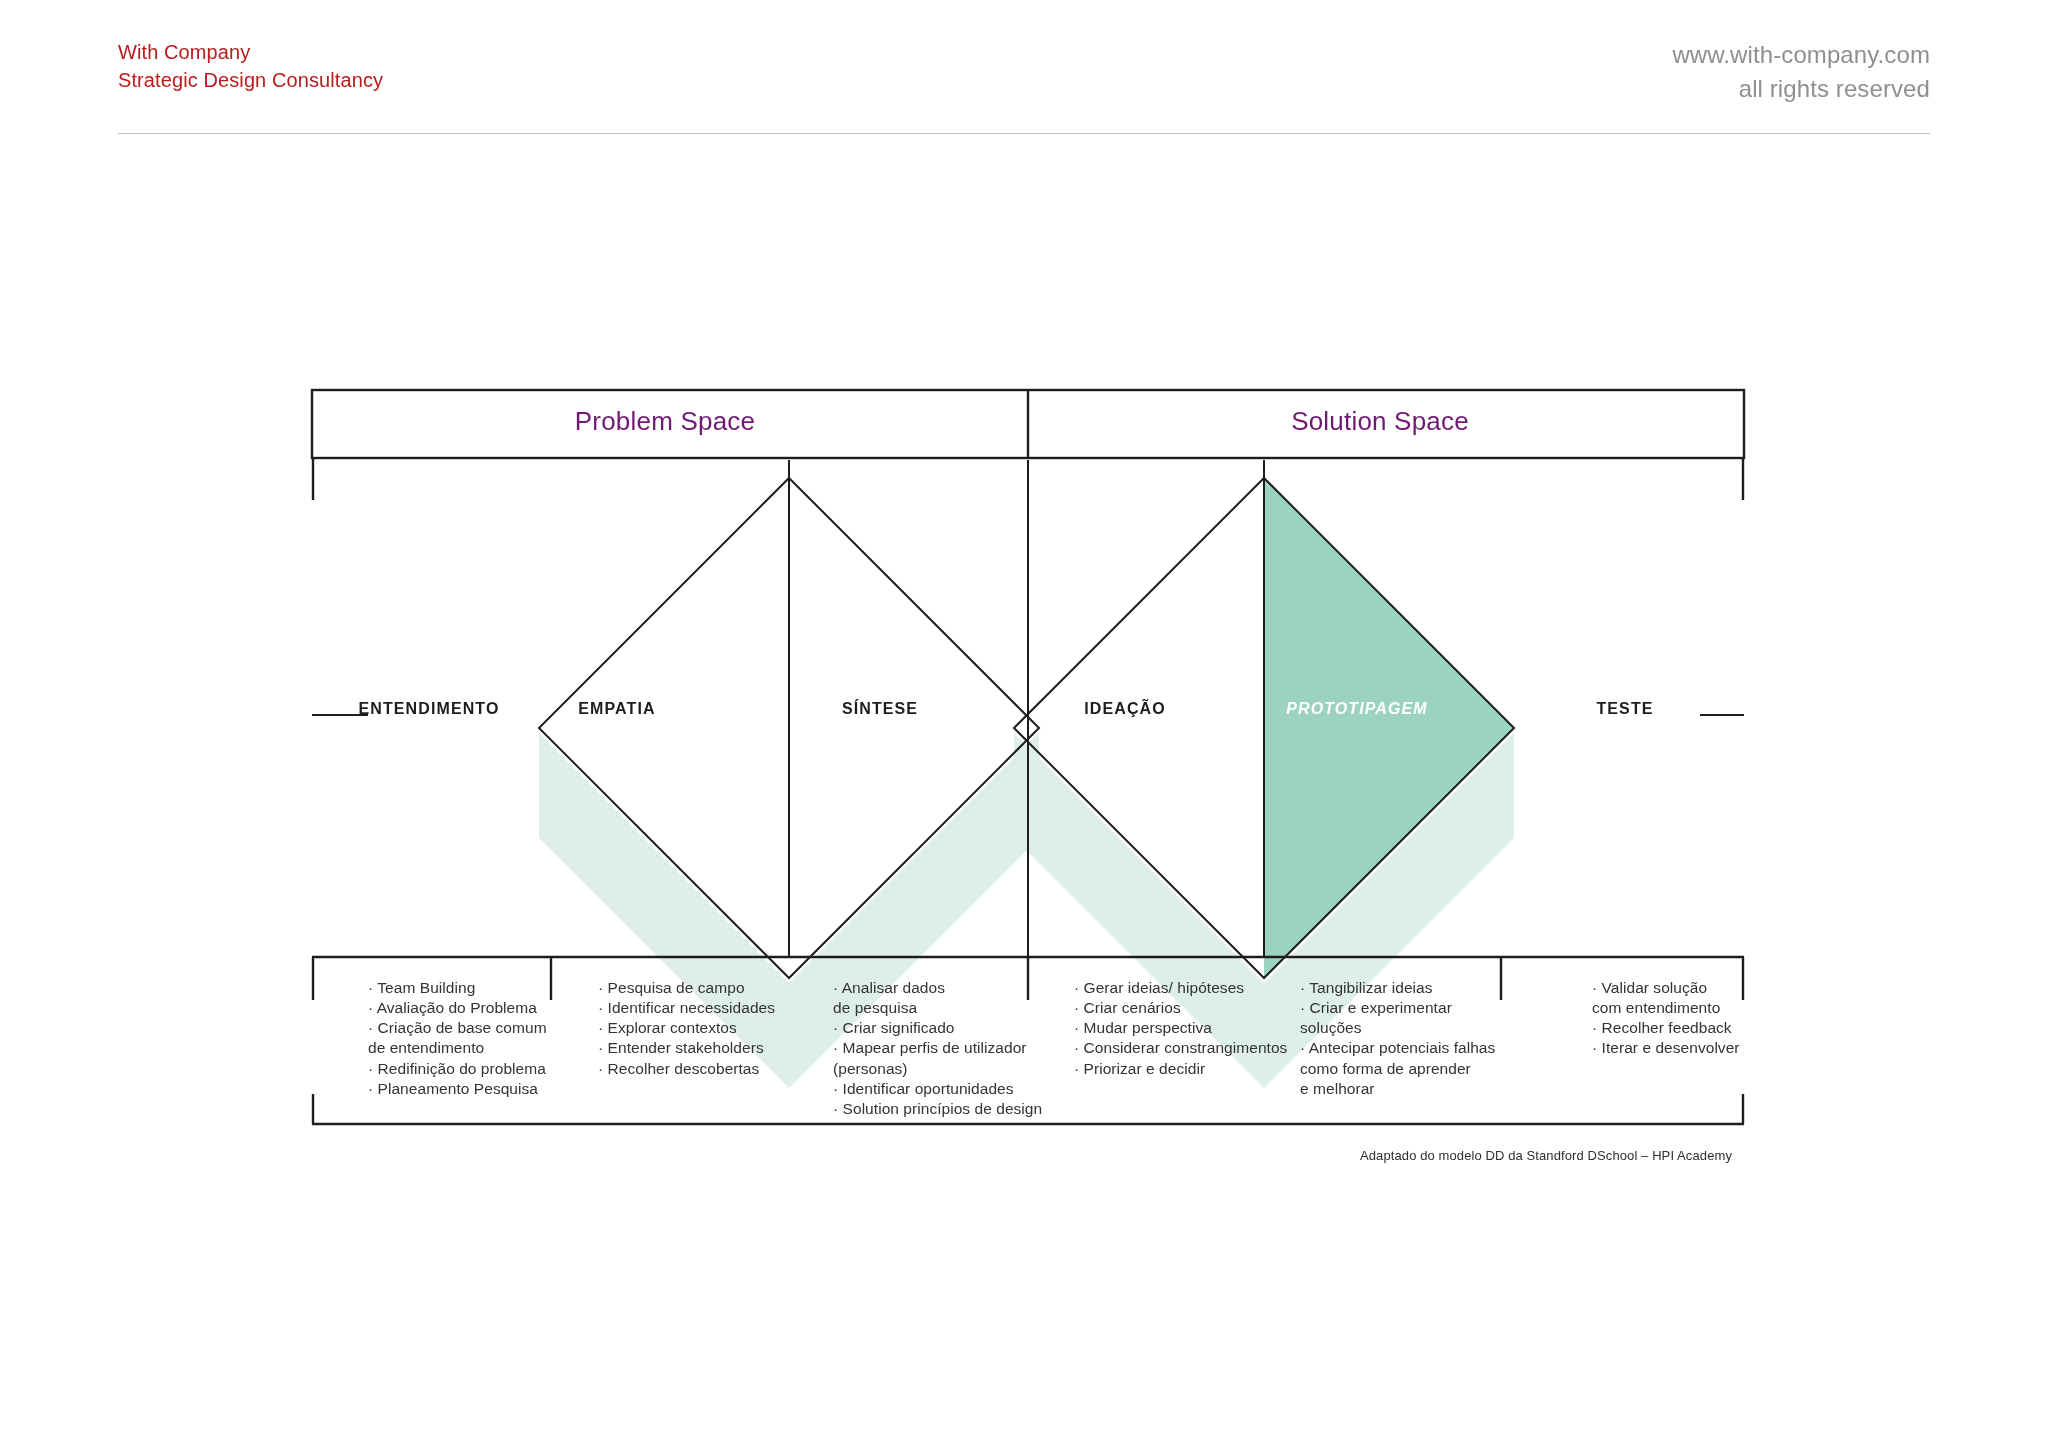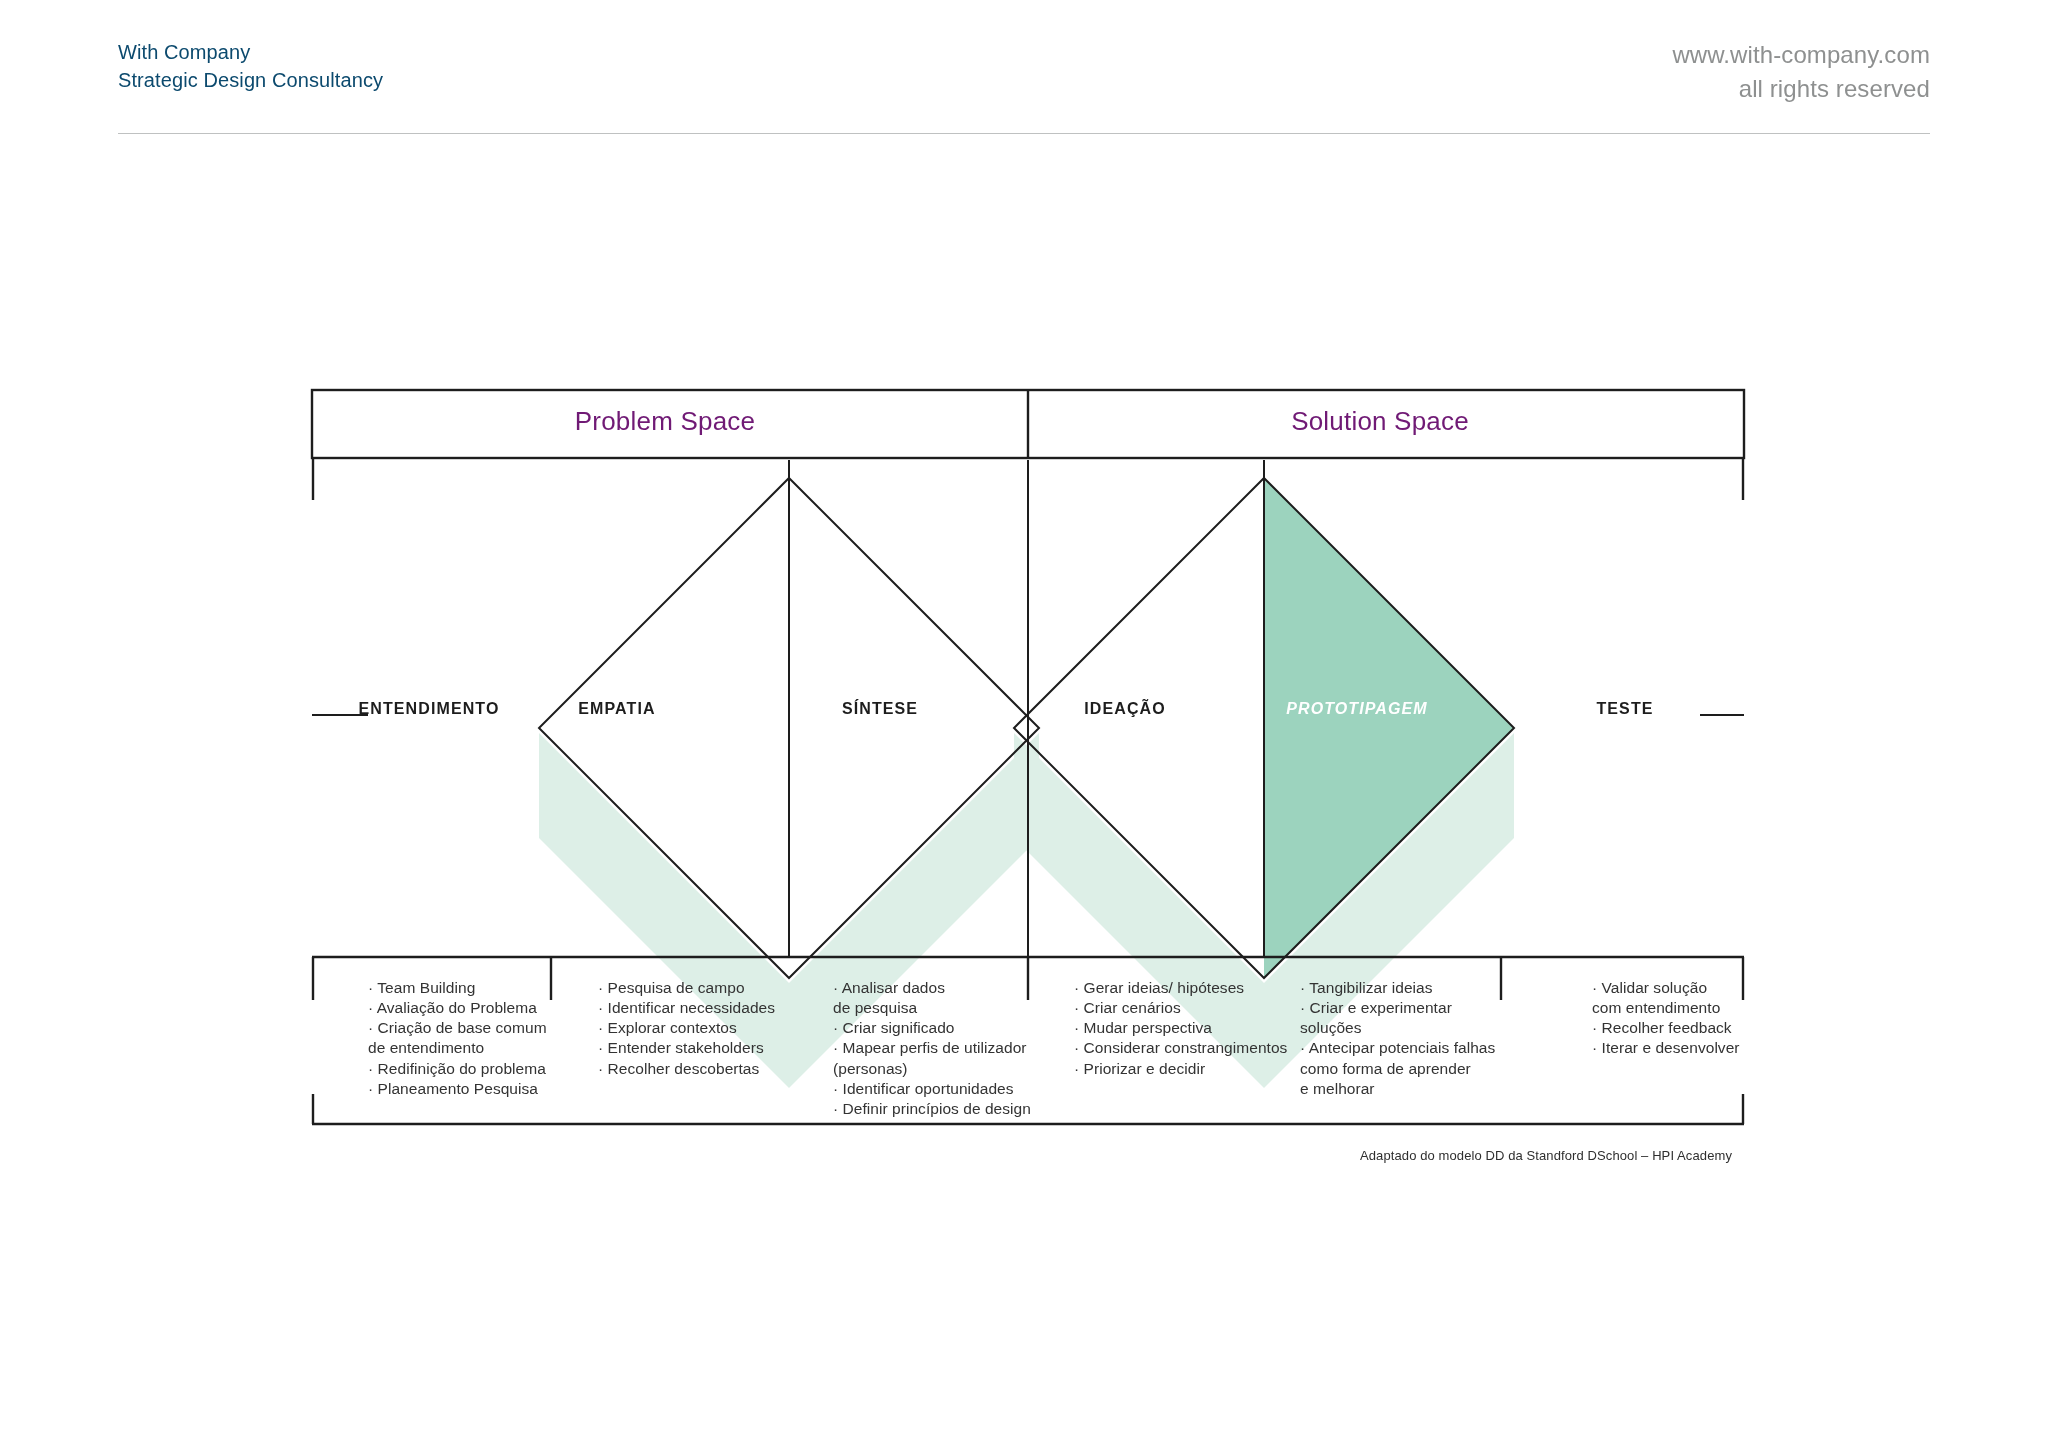--- a/index.html
+++ b/index.html
@@ -8,21 +8,21 @@
     font-family:"Liberation Sans","DejaVu Sans",sans-serif;
     color:#3c3c3c;
     position:relative;
     overflow:hidden;
   }
   .page{position:absolute;inset:0;}
 
   
   .hdr-left{
     position:absolute;left:118px;top:38px;
-    font-size:20px;line-height:1.42;color:#0c4a6e;font-weight:400;
+    font-size:20px;line-height:1.42;color:#b91c1c;font-weight:400;
     letter-spacing:.1px;white-space:pre-line;
   }
   .hdr-right{
     position:absolute;right:118px;top:38px;
     font-size:24px;line-height:1.42;color:#8e9090;font-weight:400;
     text-align:right;letter-spacing:.1px;white-space:pre-line;
   }
   .hdr-rule{
     position:absolute;left:118px;right:118px;top:133px;
     height:1px;background:#bfc1c1;
@@ -165,21 +165,21 @@
       <div>· Entender stakeholders</div>
       <div>· Recolher descobertas</div>
     </div>
   <div class="bullets" id="bul-2">
       <div>· Analisar dados</div>
       <div>de pesquisa</div>
       <div>· Criar significado</div>
       <div>· Mapear perfis de utilizador</div>
       <div>(personas)</div>
       <div>· Identificar oportunidades</div>
-      <div>· Definir princípios de design</div>
+      <div>· Solution princípios de design</div>
     </div>
   <div class="bullets" id="bul-3">
       <div>· Gerar ideias/ hipóteses</div>
       <div>· Criar cenários</div>
       <div>· Mudar perspectiva</div>
       <div>· Considerar constrangimentos</div>
       <div>· Priorizar e decidir</div>
     </div>
   <div class="bullets" id="bul-4">
       <div>· Tangibilizar ideias</div>

